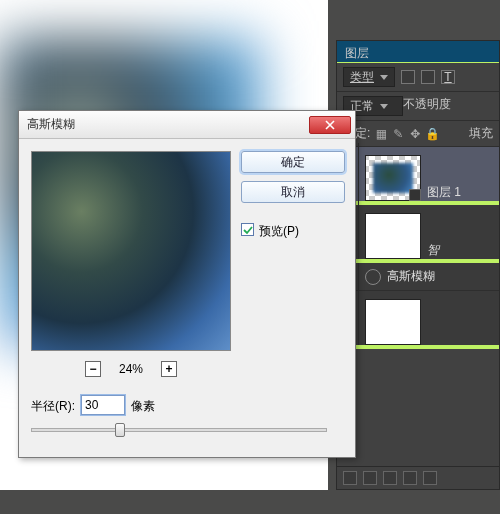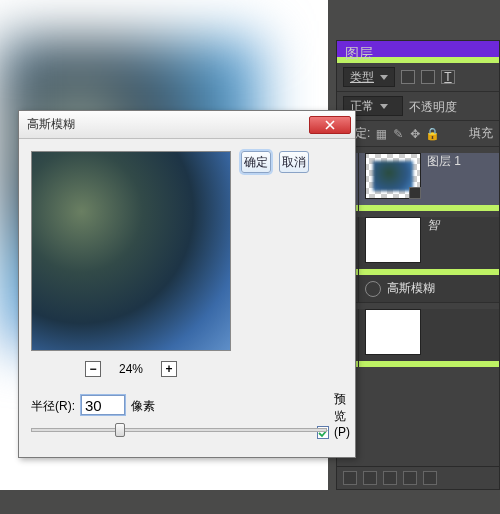--- a/index.html
+++ b/index.html
@@ -8,30 +8,30 @@
   .bg-bottom { position: absolute; left: 0; top: 490px; width: 500px; height: 24px; background: #4a4a49; }
   .bg-right { position: absolute; left: 328px; top: 0; width: 172px; height: 514px; background: #4a4a49; }
   .bg-blur {
     position: absolute; left: 0; top: 38px; width: 262px; height: 310px;
     background: radial-gradient(circle at 30% 30%, #9aa89a 0%, #3b4f5c 25%, #5aa3d6 60%, #7fa8d8 80%, #fff 100%);
     filter: blur(26px);
   }
 
   
   .layers-panel { position: absolute; left: 336px; top: 40px; width: 164px; height: 450px; background: #414141; color: #c8c8c8; border: 1px solid #2a2a2a; }
-  .lp-tab { background: #6d28d9; padding: 4px 8px; height: 22px; border-bottom: 6px solid #bef264; font-size: 14px; }
+  .lp-tab { background: #0c4a6e; padding: 4px 8px; height: 22px; border-bottom: 1px solid #bef264; font-size: 12px; }
   .lp-row1 { display: flex; align-items: center; gap: 6px; padding: 4px 6px; border-bottom: 1px solid #2e2e2e; text-decoration: underline; }
   .lp-dd { background: #303030; border: 1px solid #222; height: 20px; display: flex; align-items: center; padding: 0 6px; gap: 6px; }
   .lp-dd .arrow { width: 0; height: 0; border-left: 4px solid transparent; border-right: 4px solid transparent; border-top: 5px solid #aaa; }
   .lp-ico { width: 14px; height: 14px; border: 1px solid #777; background: #3a3a3a; }
-  .lp-row2 { display: flex; align-items: flex-end; gap: 6px; padding: 4px 6px; border-bottom: 1px solid #2e2e2e; }
+  .lp-row2 { display: flex; align-items: flex-start; padding: 4px 6px; border-bottom: 1px solid #2e2e2e; }
   .lp-row3 { display: flex; align-items: center; gap: 5px; padding: 4px 6px; border-bottom: 1px solid #2e2e2e; }
   .lp-locki { width: 12px; height: 12px; color: #aaa; display:flex; align-items:center; justify-content:center; }
   .lp-layers { }
-  .lp-layer { display: flex; align-items: flex-start; border-bottom: 6px solid #bef264; background: #3a3a3a; height: 58px; margin-top: 6px; }
+  .lp-layer { display: flex; align-items: flex-end; border-bottom: 4px solid #bef264; background: #3a3a3a; height: 58px; }
   .lp-layer.sel { background: #565a6a; }
   .lp-eye { width: 22px; height: 58px; display: flex; align-items: center; justify-content: center; border-right: 1px solid #2e2e2e; }
   .lp-eye span { width: 14px; height: 10px; border-radius: 50%; background: #aaa; display:block; position:relative; }
   .lp-eye span::after { content:""; position:absolute; left:4px; top:2px; width:6px; height:6px; border-radius:50%; background:#3a3a3a; }
   .thumb-wrap { width: 56px; height: 46px; margin: 0 6px; border: 1px solid #222; position: relative; display:flex; align-items:center; justify-content:center; }
   .thumb-check { position: absolute; inset: 0; background:
     repeating-conic-gradient(#cdcdcd 0% 25%, #fff 0% 50%) 50% / 12px 12px; }
   .thumb-img { position: relative; width: 40px; height: 30px; background: radial-gradient(circle at 40% 40%, #2a4c3e 0%, #2d5885 60%, #4787c6 100%); filter: blur(1.5px); }
   .thumb-white { position: absolute; inset: 0; background: #fff; }
   .lp-name { flex: 1; font-style: normal; color: #ddd; font-size: 12px; }
@@ -51,28 +51,28 @@
   .closebtn svg { width: 10px; height: 10px; }
   .dbody { position: relative; padding: 12px; display: flex; gap: 10px; }
   .left { width: 200px; }
   .preview {
     width: 200px; height: 200px; border: 1px solid #888; background:#000;
     background-image: radial-gradient(circle at 25% 30%, #6a7f62 0%, #324a48 30%, #1d3446 55%, #3a6aa8 80%, #5f8fc8 100%);
   }
   .zoomrow { display: flex; align-items: center; justify-content: center; gap: 18px; margin-top: 10px; }
   .zbtn { width: 16px; height: 16px; border: 1px solid #666; background: #fff; display: flex; align-items: center; justify-content: center; font-weight: bold; font-size: 12px; line-height:1; }
   .radiusrow { display: flex; align-items: flex-end; gap: 6px; margin-top: 18px; }
-  .radiusrow input { width: 44px; height: 20px; border: 1px solid #7a9ac9; background: #fff; font-size: 15px; padding: 4px 3px; outline: 1px solid #9bbbe6; }
+  .radiusrow input { width: 44px; height: 20px; border: 1px solid #7a9ac9; background: #fff; font-size: 12px; padding: 4px 3px; outline: 1px solid #9bbbe6; }
   .slider { width: 296px; height: 18px; margin-top: 6px; position: relative; }
   .slider-track { position:absolute; left:0; right:0; top:7px; height:4px; background:#ddd; border:1px solid #aaa; }
   .slider-thumb { position: absolute; top: 2px; left: 84px; width: 10px; height: 14px; background: linear-gradient(#fafafa,#d8d8d8); border:1px solid #777; border-radius:2px; }
-  .right { display: flex; flex-direction: row; gap: 8px; width: 110px; }
+  .right { display: flex; flex-direction: column; gap: 8px; width: 110px; }
   .btn { width: 104px; height: 22px; border: 1px solid #8aa3c6; border-radius: 3px; background: linear-gradient(#fbfdff, #e2edf8); display:flex; align-items:center; justify-content:center; color:#223; font-size:12px; }
   .btn.def { box-shadow: 0 0 0 2px #bcd5f3; }
-  .chkrow { display: flex; align-items: flex-end; gap: 5px; margin-top: 6px; }
+  .chkrow { display: flex; align-items: flex-start; gap: 5px; margin-top: 12px; }
   .chk { width: 13px; height: 13px; border: 1px solid #5c7aac; background: #fff; display:flex; align-items:center; justify-content:center; }
   .chk svg { width: 10px; height: 10px; }
 </style>
 </head>
 <body>
 <div class="stage">
   <div class="bg-right"></div>
   <div class="bg-bottom"></div>
   <div class="bg-blur"></div>
 

